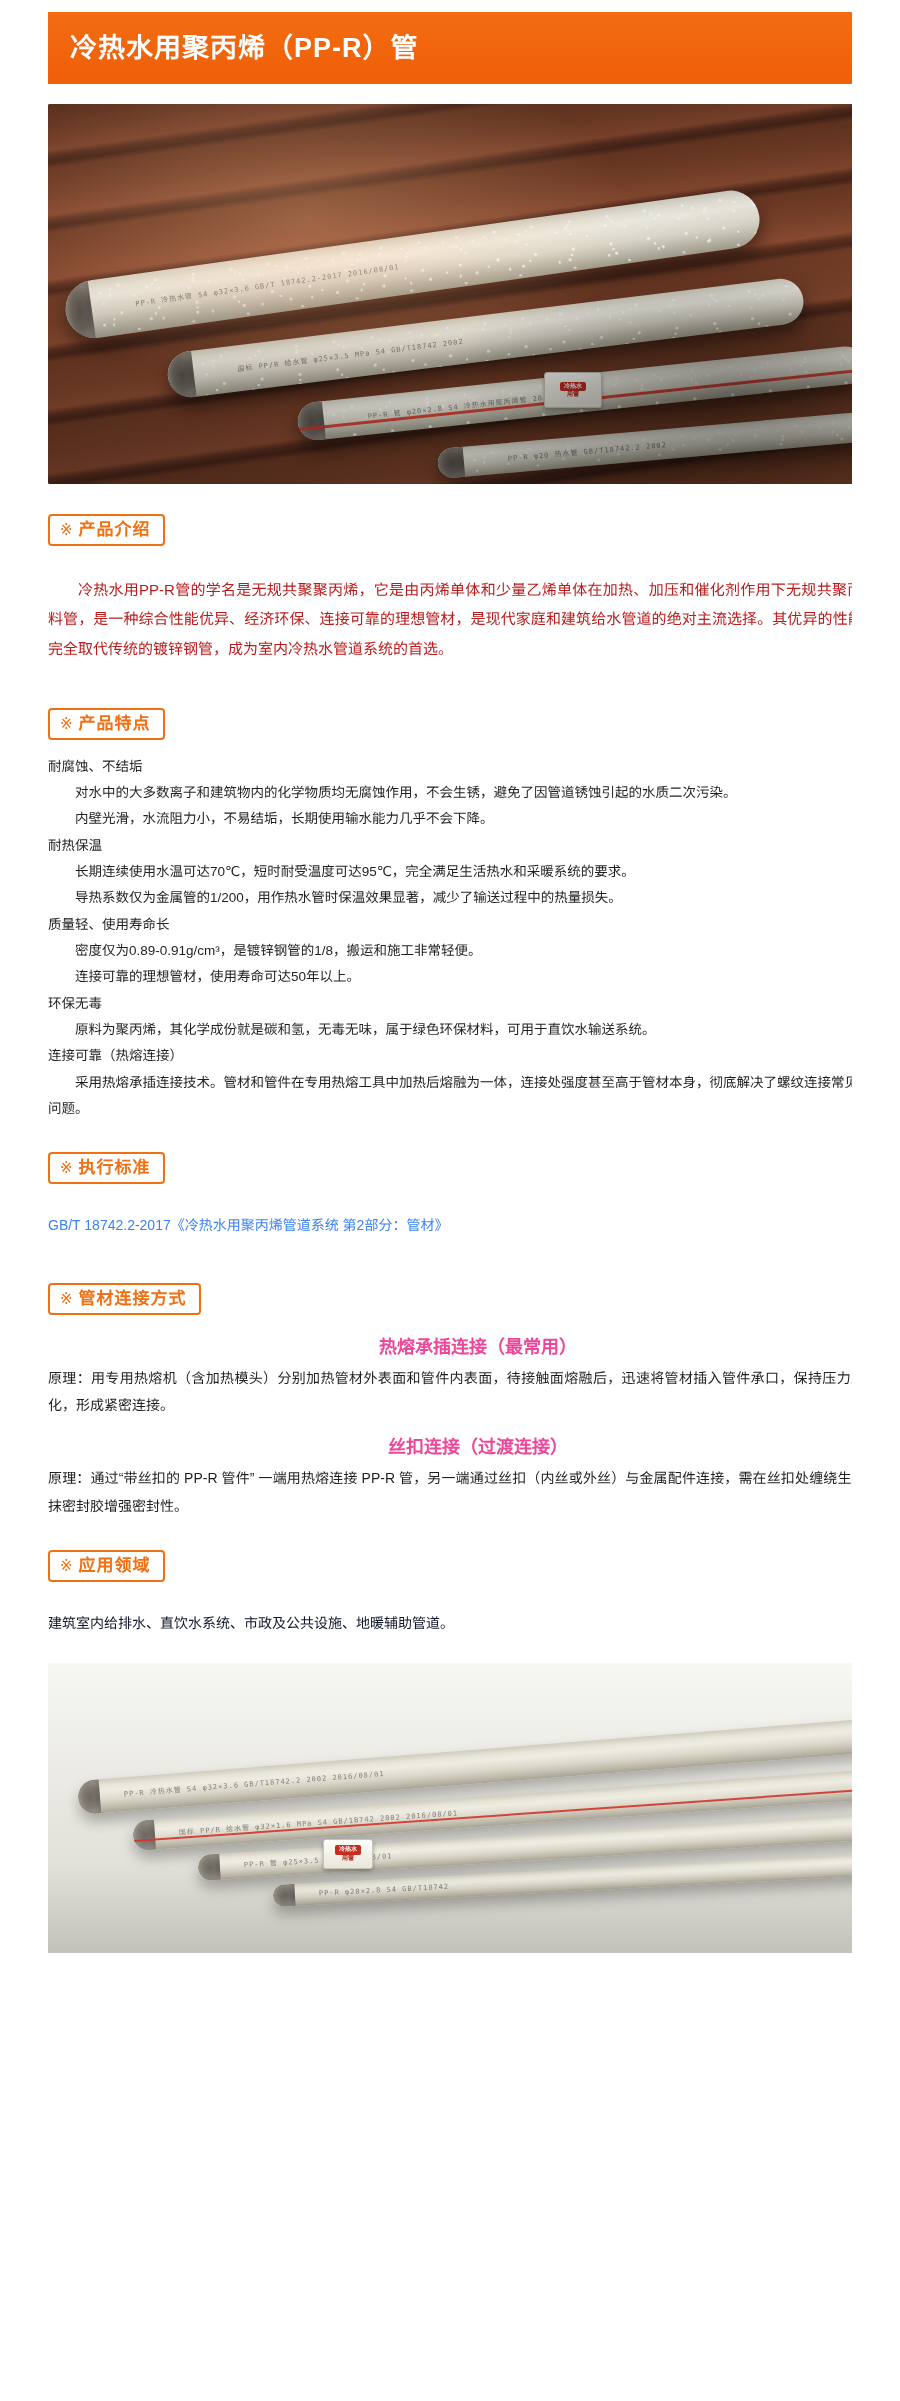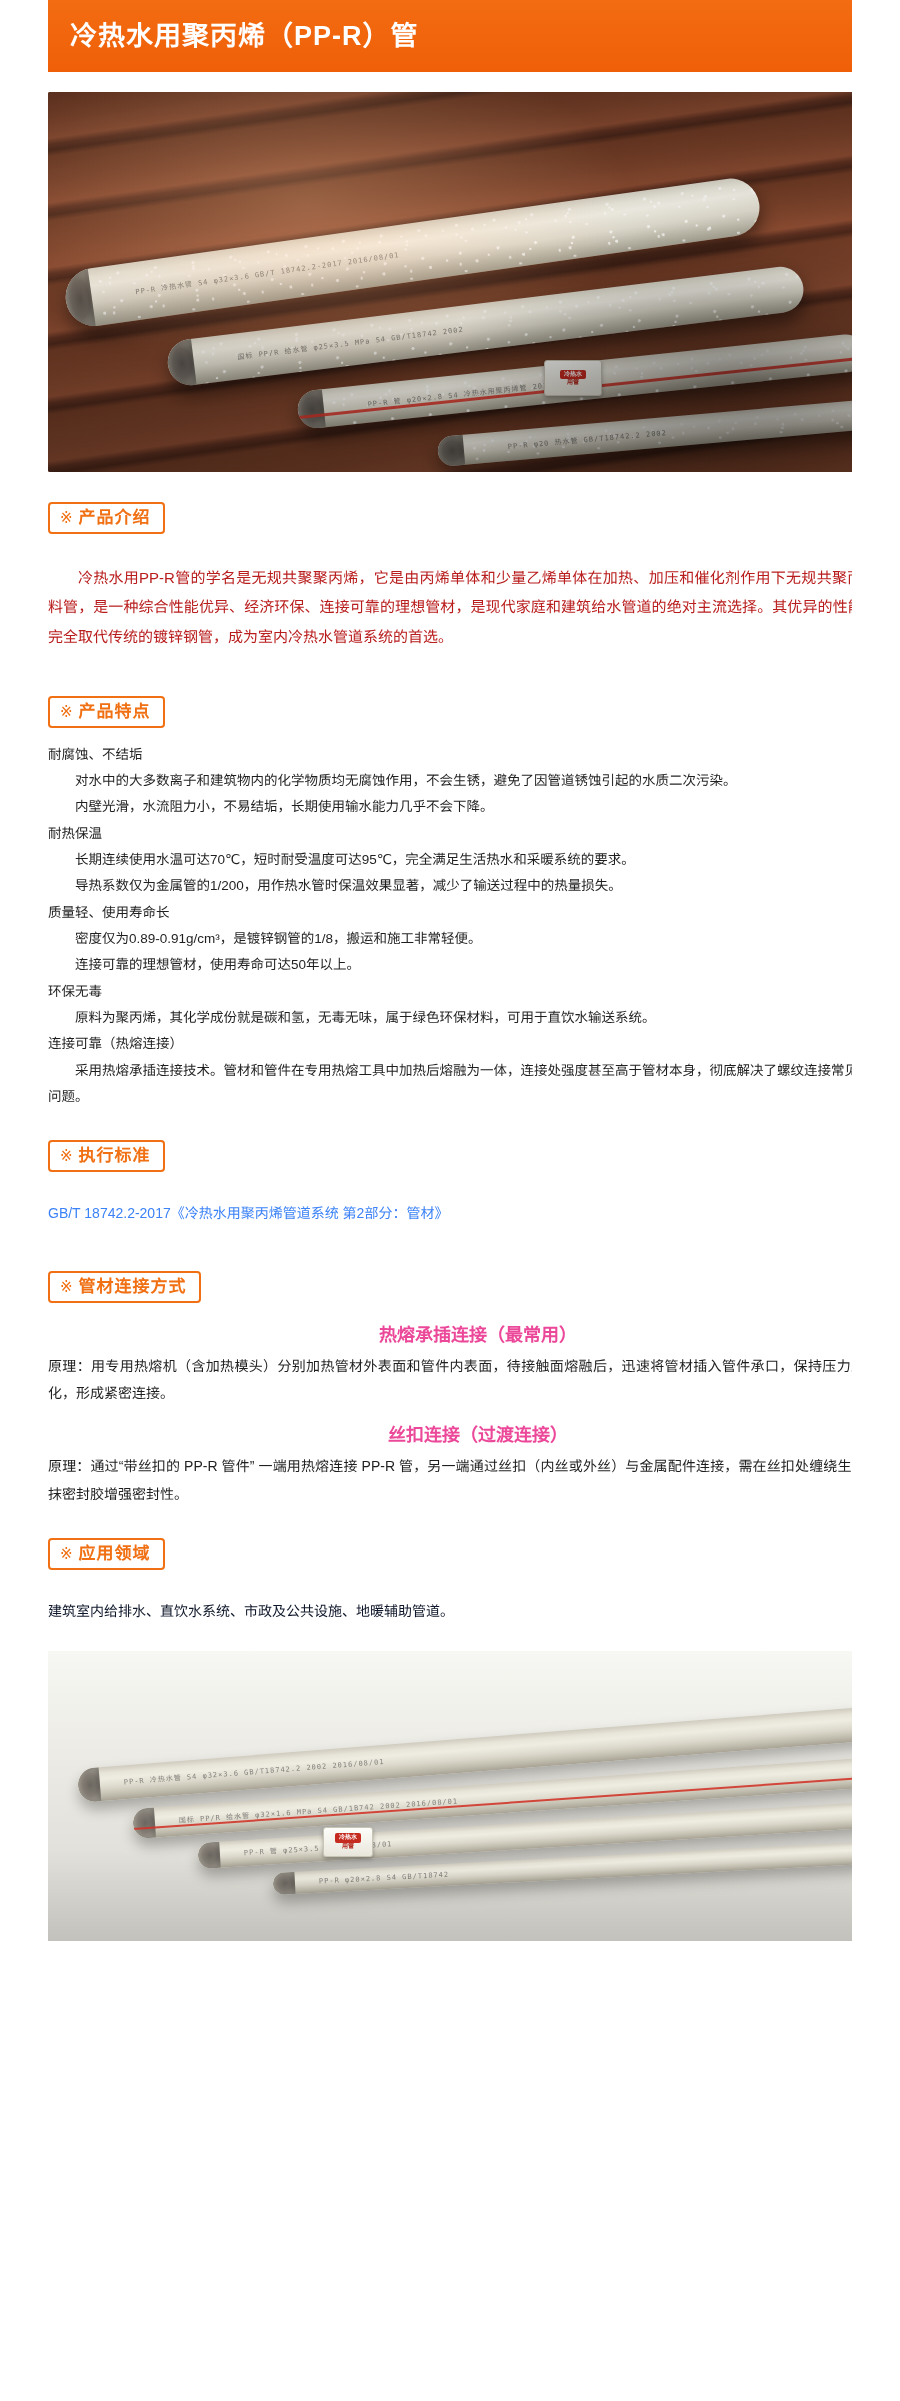--- a/index.html
+++ b/index.html
@@ -6,21 +6,21 @@
     margin: 0;
     padding: 0;
     background: #ffffff;
   }
   body {
     font-family: "Liberation Sans", "DejaVu Sans", sans-serif;
     color: #222;
   }
   .page {
     width: 804px;
-    margin: 0 auto;
+    margin: 12px auto;
     background: #ffffff;
     position: relative;
     overflow: hidden;
   }
 
   
   .header-bar {
     height: 72px;
     background: linear-gradient(180deg, #f36c12 0%, #ef5f08 100%);
     display: flex;

